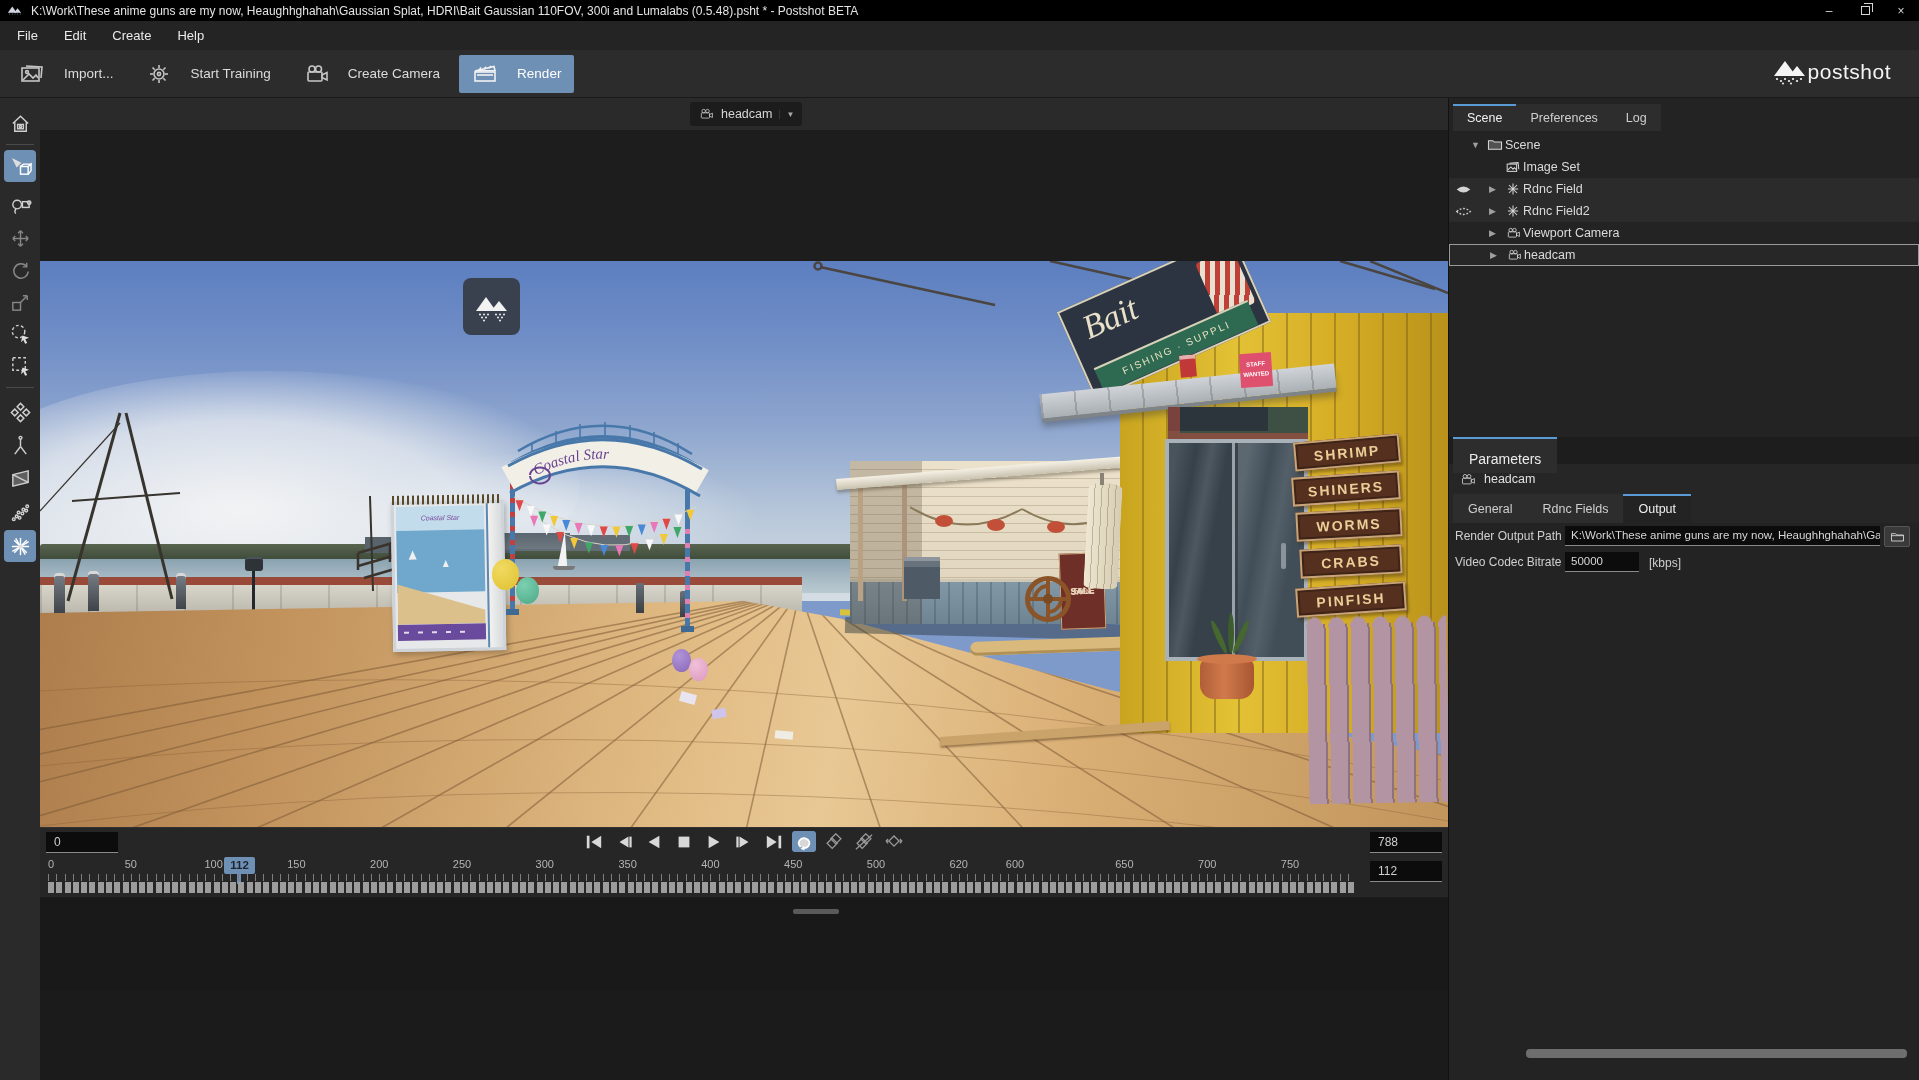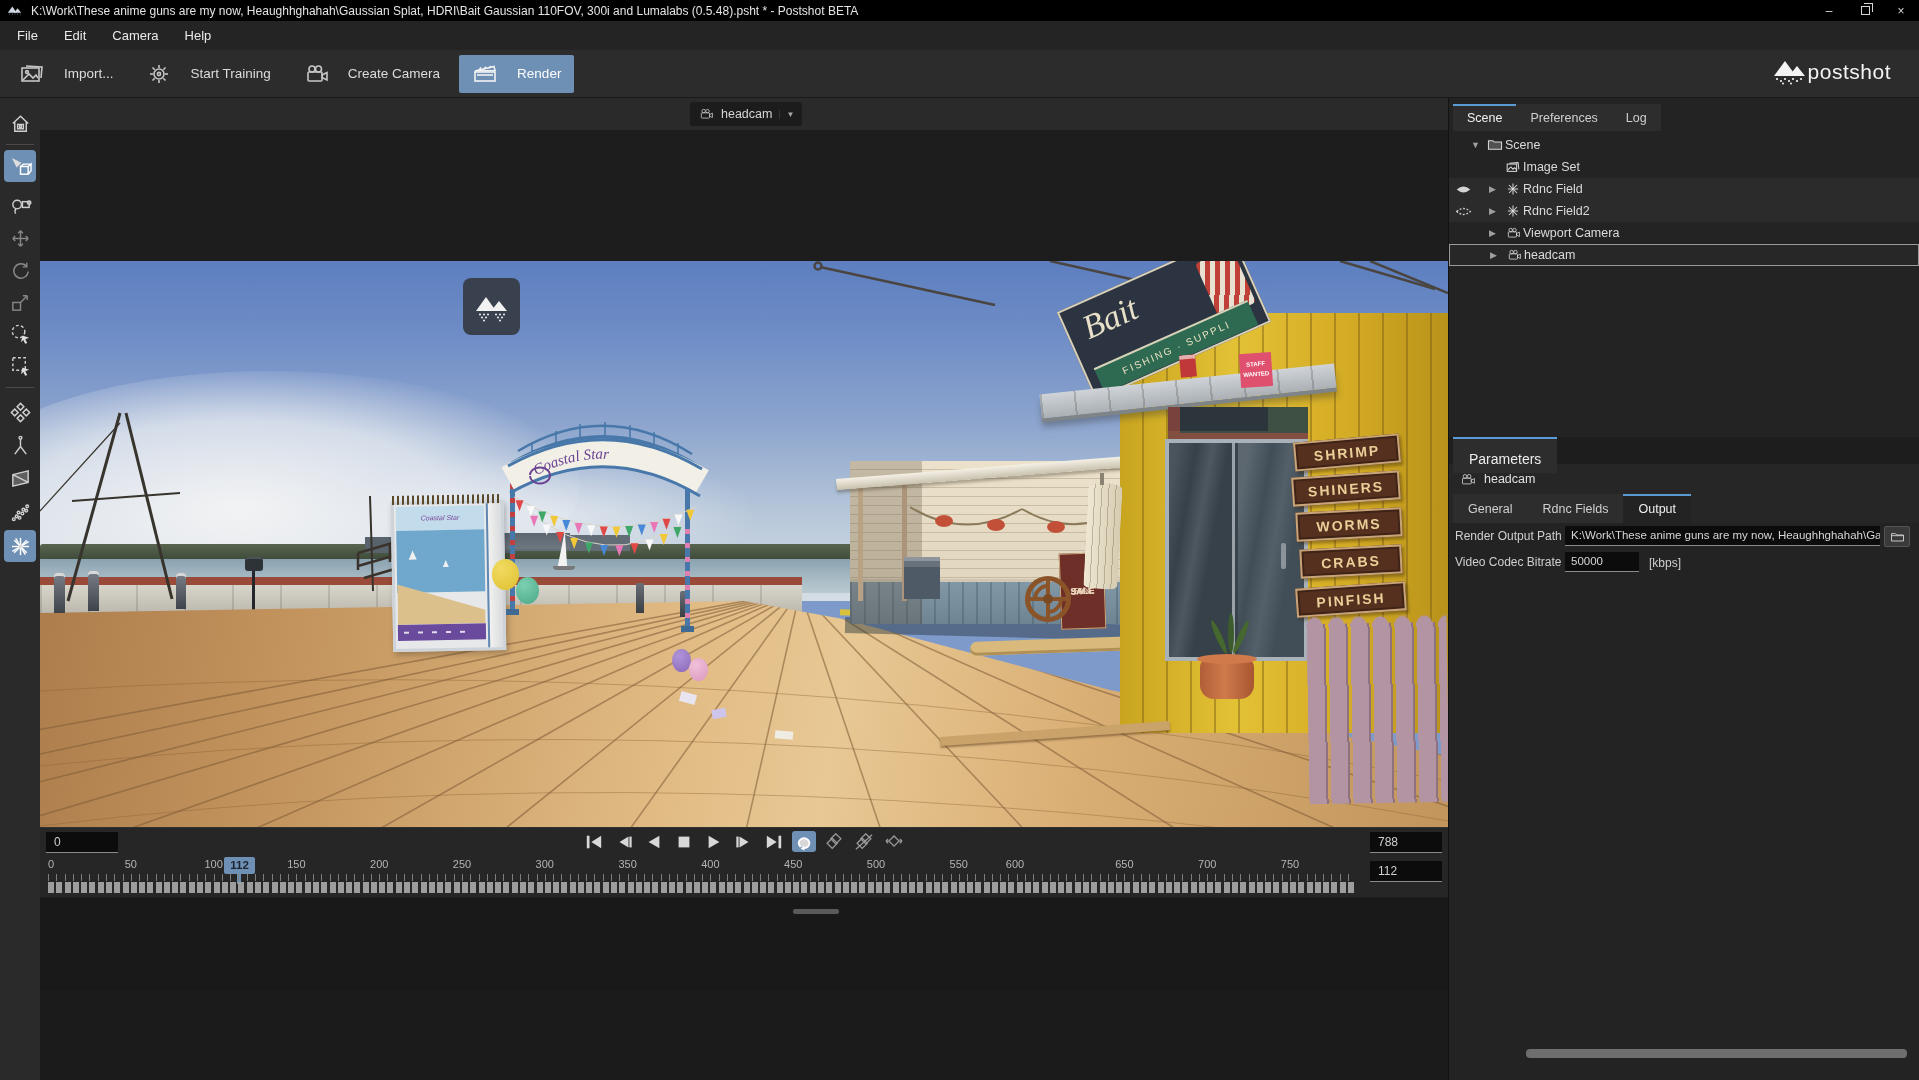--- a/index.html
+++ b/index.html
@@ -133,21 +133,21 @@
       <div class="win-btn">
           <span class="max-box"></span>
         </div>
       <div class="win-btn">×</div>
     </div>
   </div>
 
   <div class="menubar">
     <div class="menu-item">File</div>
     <div class="menu-item">Edit</div>
-    <div class="menu-item">Camera</div>
+    <div class="menu-item">Create</div>
     <div class="menu-item">Help</div>
   </div>
 
   <div class="toolbar">
     <div class="tb-btn">
       <svg viewBox="0 0 26 24">
         <rect x="3" y="6" width="17" height="13"></rect>
           <circle cx="8" cy="10" r="1.4"></circle>
         <polyline points="4,18 10,12 14,16 17,13 19,16"></polyline>
           <polyline points="22,16 23,5 7,4"></polyline>
@@ -707,21 +707,21 @@
           <span class="ruler-label" style="left: 90.8px;">50</span>
           <span class="ruler-label" style="left: 173.6px;">100</span>
           <span class="ruler-label" style="left: 256.4px;">150</span>
           <span class="ruler-label" style="left: 339.2px;">200</span>
           <span class="ruler-label" style="left: 422px;">250</span>
           <span class="ruler-label" style="left: 504.8px;">300</span>
           <span class="ruler-label" style="left: 587.6px;">350</span>
           <span class="ruler-label" style="left: 670.4px;">400</span>
           <span class="ruler-label" style="left: 753.2px;">450</span>
           <span class="ruler-label" style="left: 836px;">500</span>
-          <span class="ruler-label" style="left: 918.8px;">550</span>
+          <span class="ruler-label" style="left: 918.8px;">620</span>
           <span class="ruler-label" style="left: 947px; margin-left: 28px;">600</span>
           <span class="ruler-label" style="left: 1084.4px;">650</span>
           <span class="ruler-label" style="left: 1167.2px;">700</span>
           <span class="ruler-label" style="left: 1250px;">750</span>
         </div>
       <div class="cur-badge">112</div>
       <div class="cur-pointer"></div>
       <div class="minor-ticks"></div>
       <div class="block-row"></div>
       <div class="num-field" style="left:1330px;top:33px;width:72px;">112</div>

